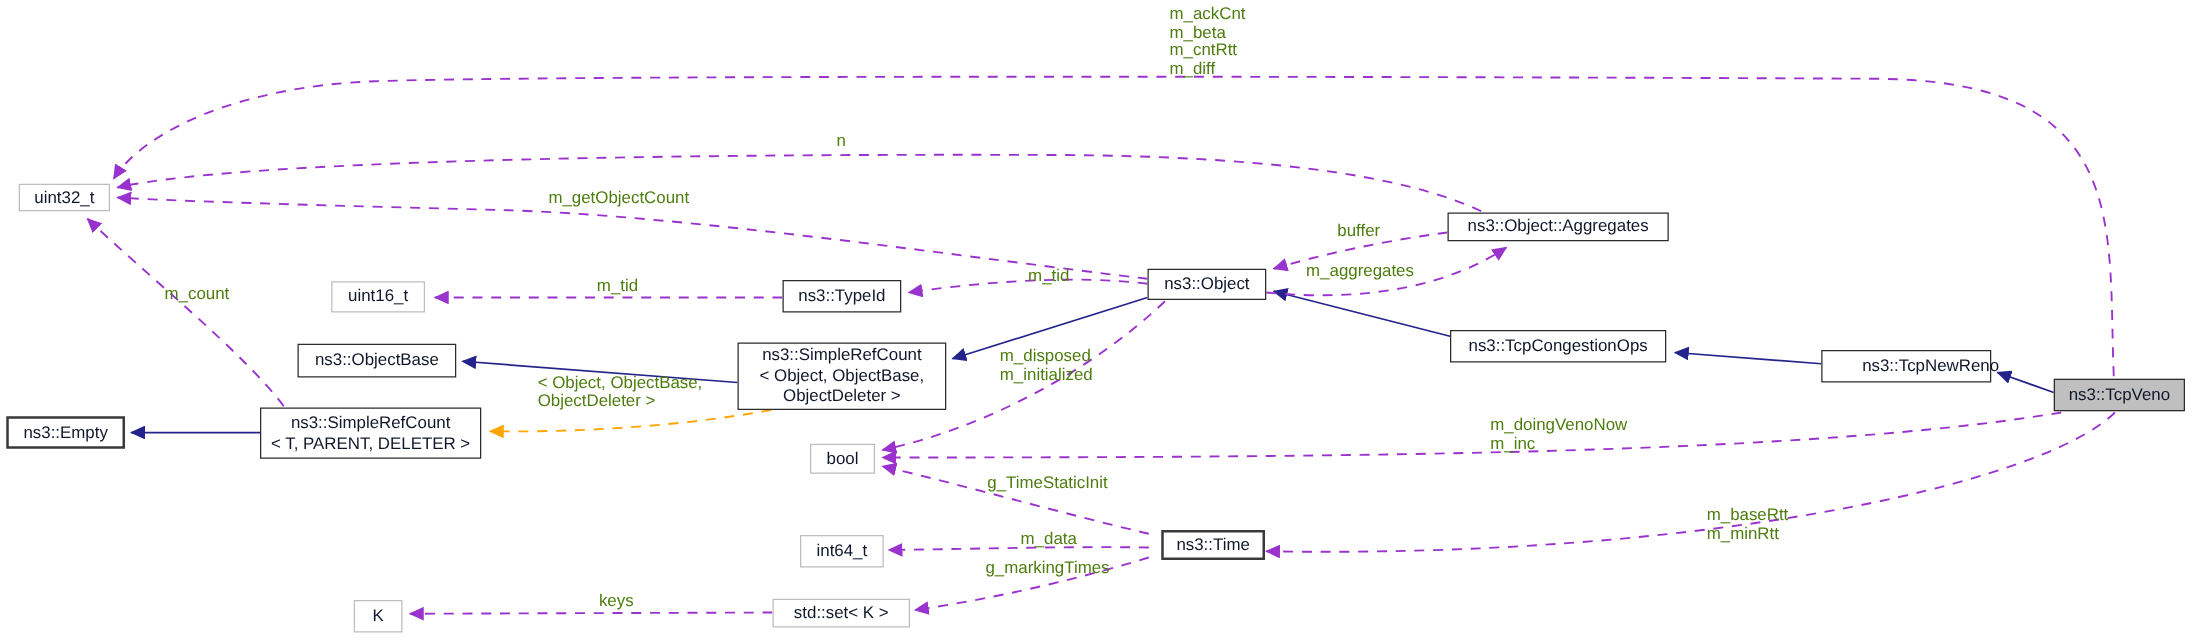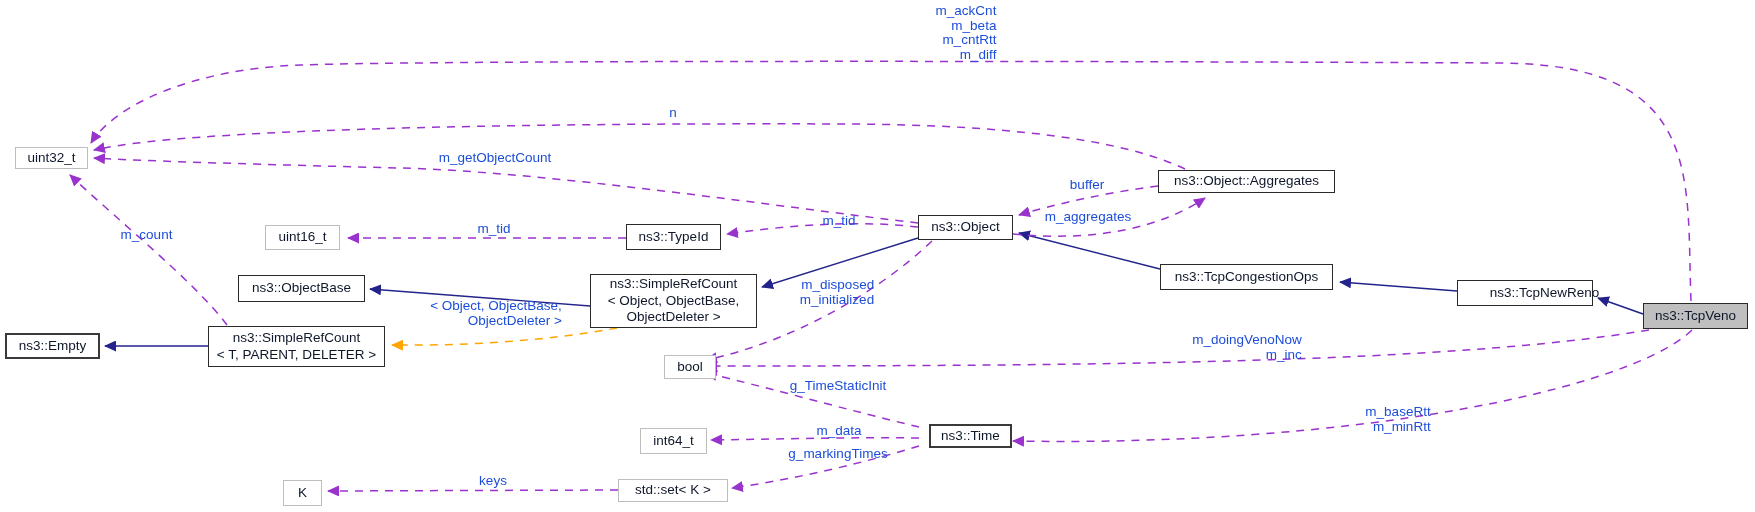--- a/index.html
+++ b/index.html
@@ -31,22 +31,22 @@
     font-size:13.5px;color:#0f172a;
     text-align:center;white-space:pre-line;line-height:16.5px;
     box-sizing:border-box;
   }
   .node.plain{border:1.2px solid #bdbdbd;}
   .node.thick{border-width:2.2px;border-color:#3a3a3a;}
   .node.hl{background:var(--hl);border-width:1.6px;}
   .elabel{
     position:absolute;
     transform:translateX(-50%);
-    font-size:13.5px;color:#1d4ed8;
-    text-align:right;white-space:pre-line;line-height:14.5px;
+    font-size:13.5px;color:#4d7c0f;
+    text-align:left;white-space:pre-line;line-height:14.5px;
   }
 </style>
 </head>
 <body>
 
 <div id="canvas">
 
   <svg id="edges" viewBox="0 0 1755 512">
     <defs>
       <marker id="arrP" markerWidth="13" markerHeight="11" refX="11" refY="5.5" orient="auto" markerUnits="userSpaceOnUse">
@@ -94,33 +94,33 @@
 &lt; Object, ObjectBase,
 ObjectDeleter &gt;</div>
   <div class="node" style="left:918px;top:215px;width:95px;height:25px;">ns3::Object</div>
   <div class="node" style="left:1158px;top:170px;width:177px;height:23px;">ns3::Object::Aggregates</div>
   <div class="node" style="left:1160px;top:264px;width:173px;height:26px;">ns3::TcpCongestionOps</div>
   <div class="node" style="left:1457px;top:280px;width:136px;height:26px;padding-left:39px;">ns3::TcpNewReno</div>
   <div class="node hl" style="left:1643px;top:303px;width:105px;height:26px;">ns3::TcpVeno</div>
   <div class="node thick" style="left:5px;top:333px;width:95px;height:26px;">ns3::Empty</div>
   <div class="node" style="left:208px;top:326px;width:177px;height:41px;">ns3::SimpleRefCount
 &lt; T, PARENT, DELETER &gt;</div>
-  <div class="node plain" style="left:648px;top:355px;width:52px;height:24px;margin-left:16px;">bool</div>
+  <div class="node plain" style="left:648px;top:355px;width:52px;height:24px;">bool</div>
   <div class="node plain" style="left:640px;top:428px;width:67px;height:26px;">int64_t</div>
   <div class="node thick" style="left:929px;top:424px;width:83px;height:24px;">ns3::Time</div>
   <div class="node plain" style="left:618px;top:479px;width:110px;height:23px;">std::set&lt; K &gt;</div>
   <div class="node plain" style="left:283px;top:480px;width:39px;height:26px;">K</div>
 
   <div class="elabel" style="left:966px;top:4px;">m_ackCnt
 m_beta
 m_cntRtt
 m_diff</div>
   <div class="elabel" style="left:673px;top:106px;">n</div>
   <div class="elabel" style="left:495px;top:151px;">m_getObjectCount</div>
-  <div class="elabel" style="left:141px;top:228px;padding-left:11px;">m_count</div>
+  <div class="elabel" style="left:152px;top:228px;padding-left:11px;">m_count</div>
   <div class="elabel" style="left:494px;top:222px;">m_tid</div>
   <div class="elabel" style="left:839px;top:214px;">m_tid</div>
   <div class="elabel" style="left:1087px;top:178px;">buffer</div>
   <div class="elabel" style="left:1088px;top:210px;">m_aggregates</div>
   <div class="elabel" style="left:837px;top:278px;">m_disposed
 m_initialized</div>
   <div class="elabel" style="left:496px;top:299px;">&lt; Object, ObjectBase,
 ObjectDeleter &gt;</div>
   <div class="elabel" style="left:1247px;top:333px;">m_doingVenoNow
 m_inc</div>

